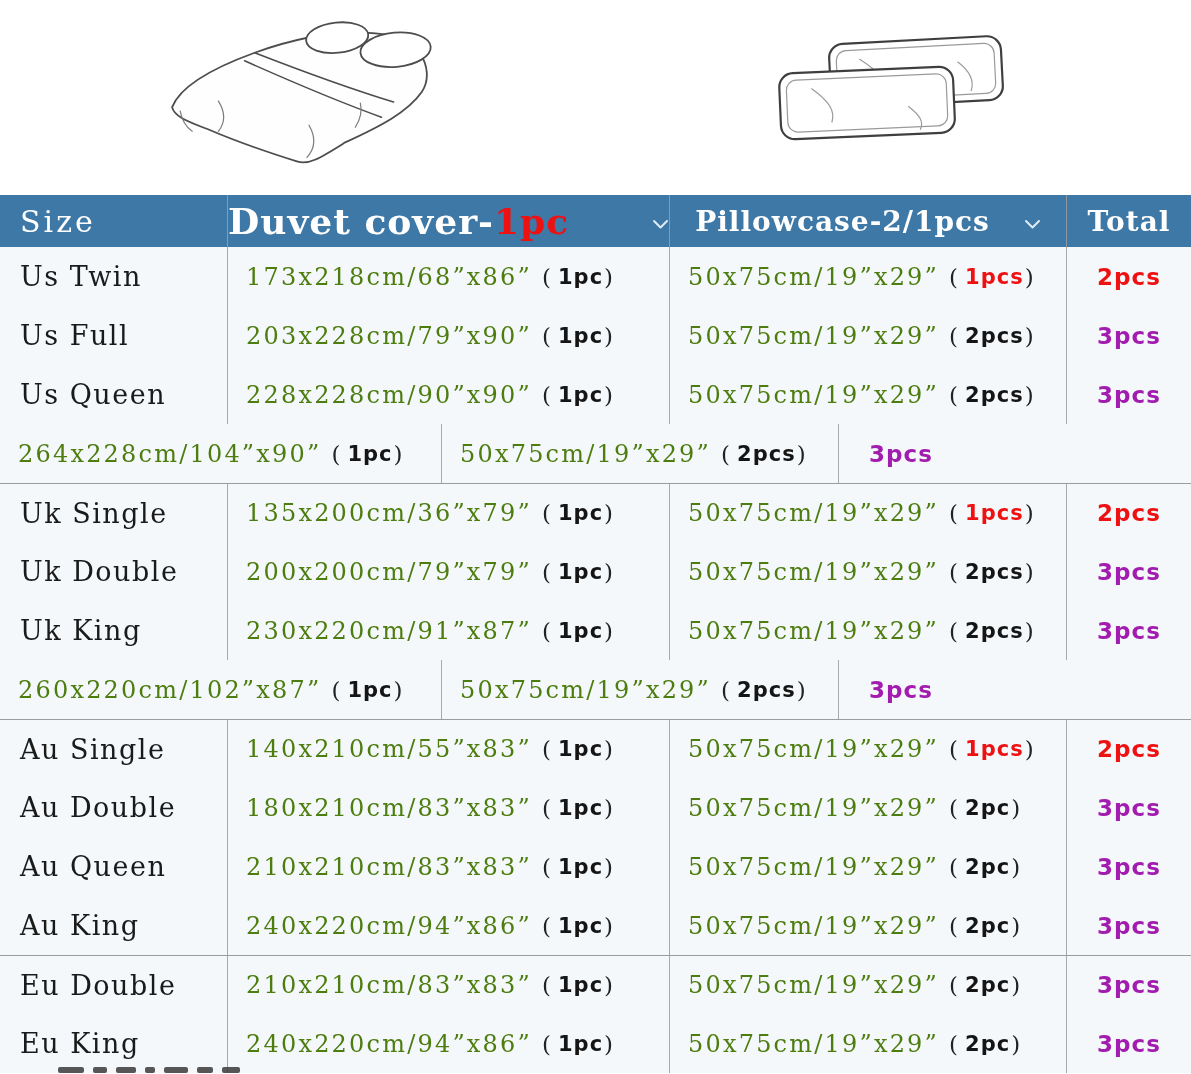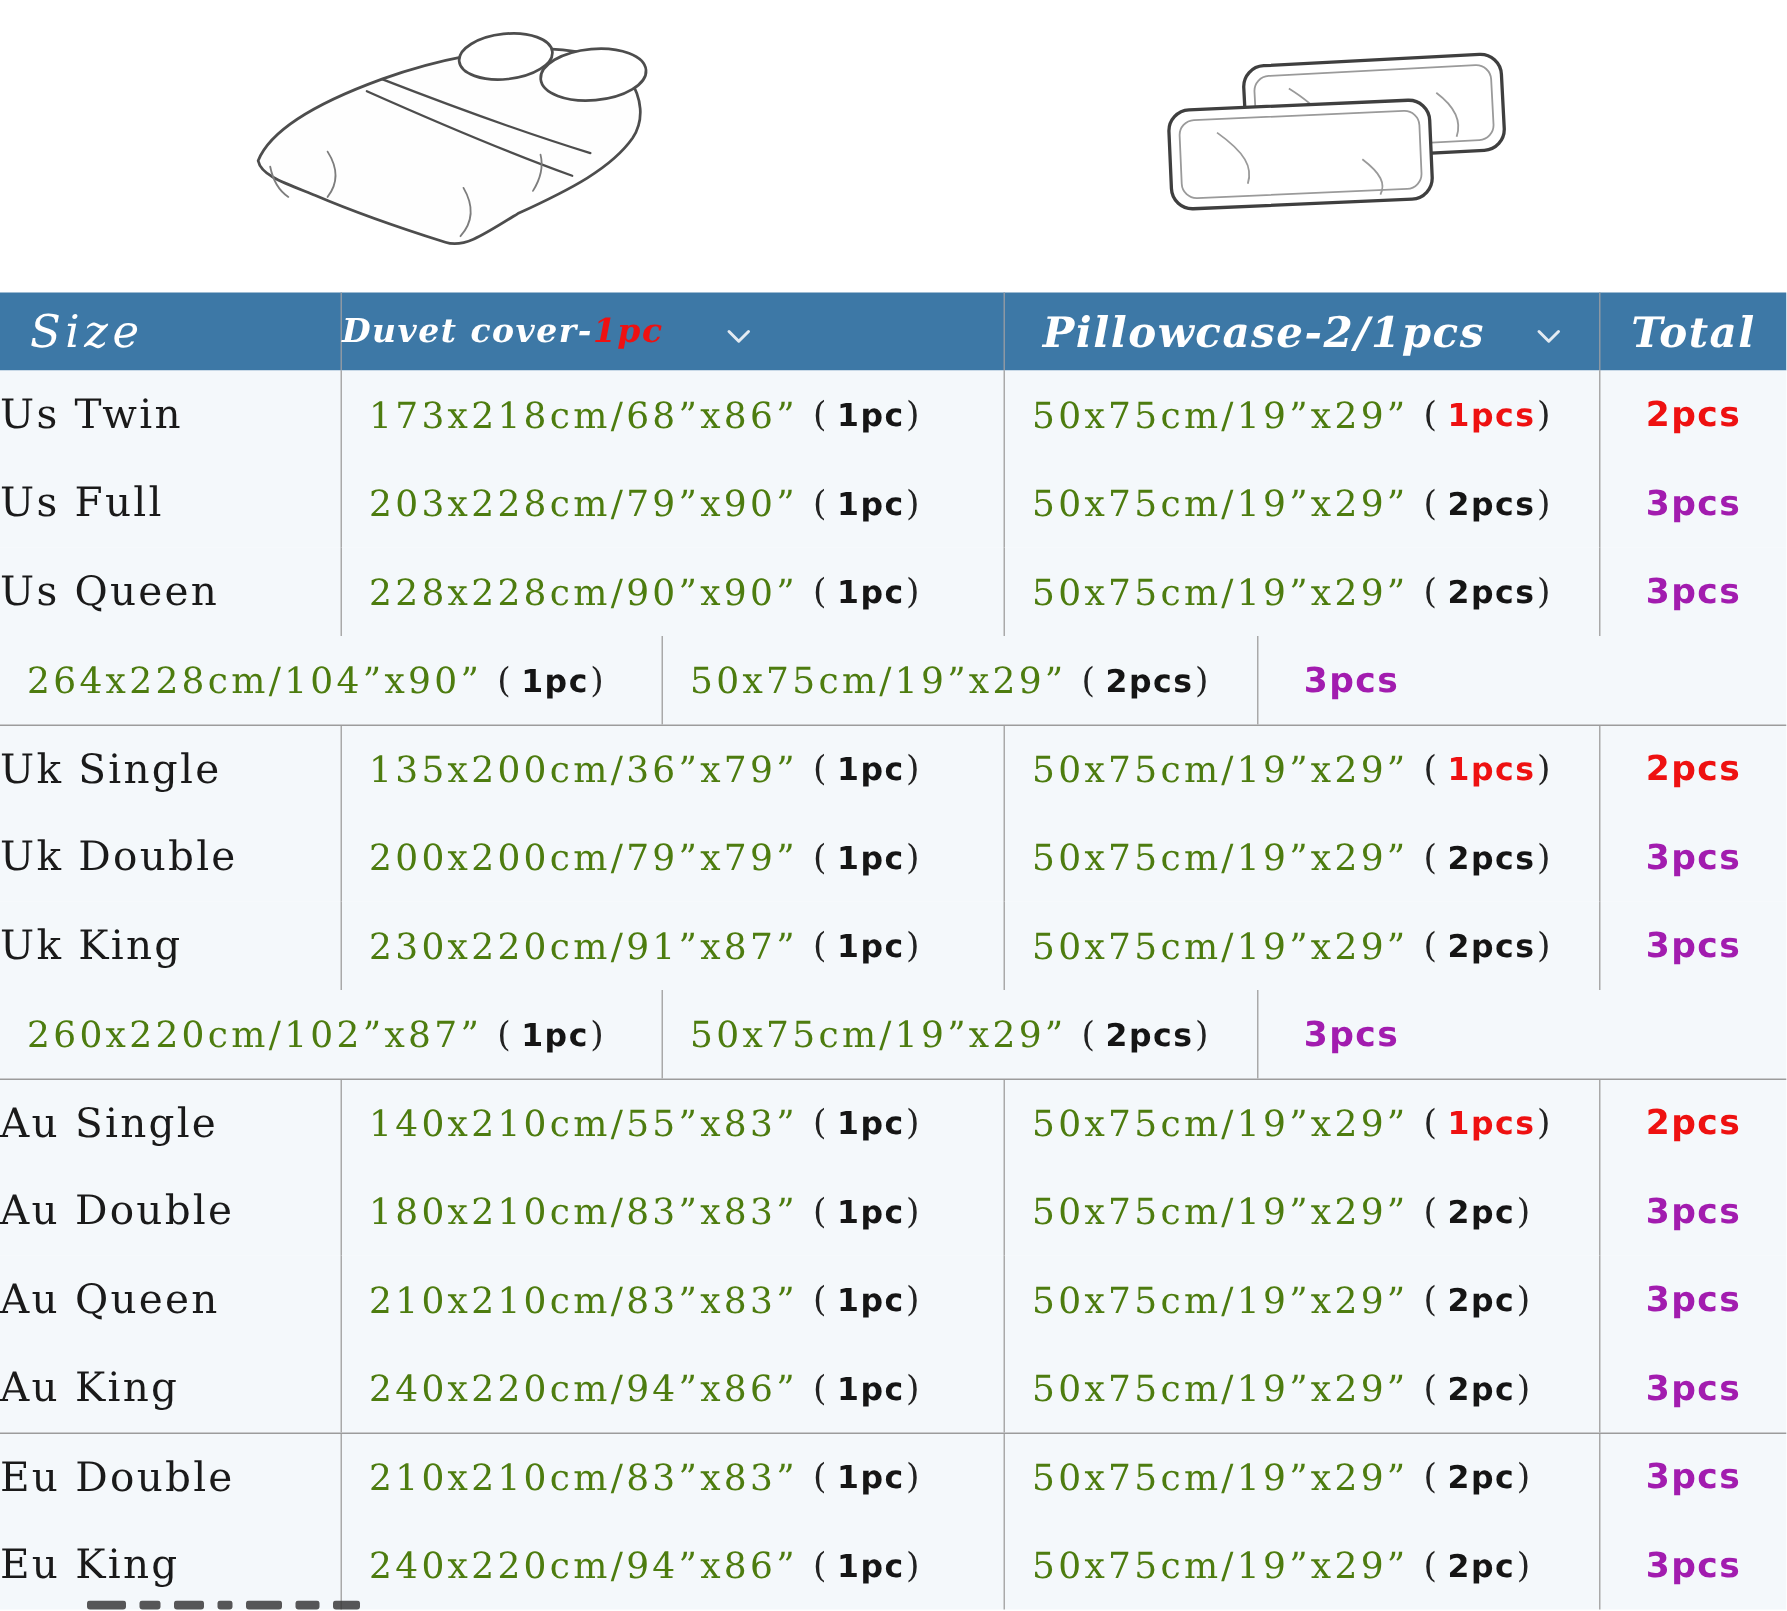--- a/index.html
+++ b/index.html
@@ -10,35 +10,35 @@
   html,body{margin:0;padding:0;}
   body{
     width:1191px;height:1074px;overflow:hidden;background:#ffffff;
     font-family:"DejaVu Serif","Liberation Serif",serif;position:relative;
   }
   .illustrations{position:absolute;left:0;top:0;width:1191px;height:195px;background:#ffffff;}
   .bed-svg{position:absolute;left:158px;top:8px;}
   .pillows-svg{position:absolute;left:760px;top:14px;}
 
   .size-table{position:absolute;left:0;top:195px;width:1191px;}
-  .thead{display:flex;height:52px;background:var(--hbg);font-style:italic;}
+  .thead{display:flex;height:52px;background:var(--hbg);}
   .th{display:flex;align-items:center;color:var(--htx);border-right:1px solid #8d98a3;height:100%;}
   .th-size{width:228px;padding-left:20px;font-size:30px;letter-spacing:3px;font-weight:500;}
-  .th-duvet{width:442px;justify-content:flex-start;font-weight:bold;font-size:22px;letter-spacing:1px;}
+  .th-duvet{width:442px;justify-content:space-between;font-weight:bold;font-size:36px;letter-spacing:1px;}
   .th-pillow{width:397px;justify-content:center;font-weight:bold;font-size:28px;letter-spacing:1px;}
   .th-total{width:124px;justify-content:center;font-weight:bold;font-size:28px;border-right:none;letter-spacing:1px;}
   .th .red{color:var(--red);}
   .chev{margin-left:42px;margin-top:6px;}
   .th-pillow .chev{margin-left:34px;}
 
   .tbody{display:block;}
   .tr{display:flex;height:59px;background:var(--rowbg);}
   .tr.sep{border-top:1px solid #9c9c9c;}
   .td{display:flex;align-items:center;border-right:1px solid var(--grid);height:100%;}
-  .td-size{width:228px;font-size:27px;letter-spacing:1.5px;color:var(--txt);align-items:center;}
+  .td-size{width:228px;padding-left:20px;font-size:27px;letter-spacing:1.5px;color:var(--txt);align-items:center;}
   .td-duvet{width:442px;padding-left:18px;}
   .td-pillow{width:397px;padding-left:18px;}
   .td-total{width:124px;justify-content:center;border-right:none;}
   .dim{font-size:24px;letter-spacing:2.2px;color:#4d7c0f;white-space:nowrap;}
   .paren{display:inline-flex;align-items:center;margin-left:10px;}
   .op{font-size:23px;color:#222;margin-right:7px;}
   .cp{font-size:23px;color:#222;margin-left:1px;}
   .qty{font-family:"DejaVu Sans","Liberation Sans",sans-serif;font-weight:bold;font-size:21px;letter-spacing:1px;color:#151515;}
   .total-val{font-family:"DejaVu Sans","Liberation Sans",sans-serif;font-weight:bold;font-size:23px;letter-spacing:1px;color:#a21caf;}
   .hl{color:var(--red) !important;}

